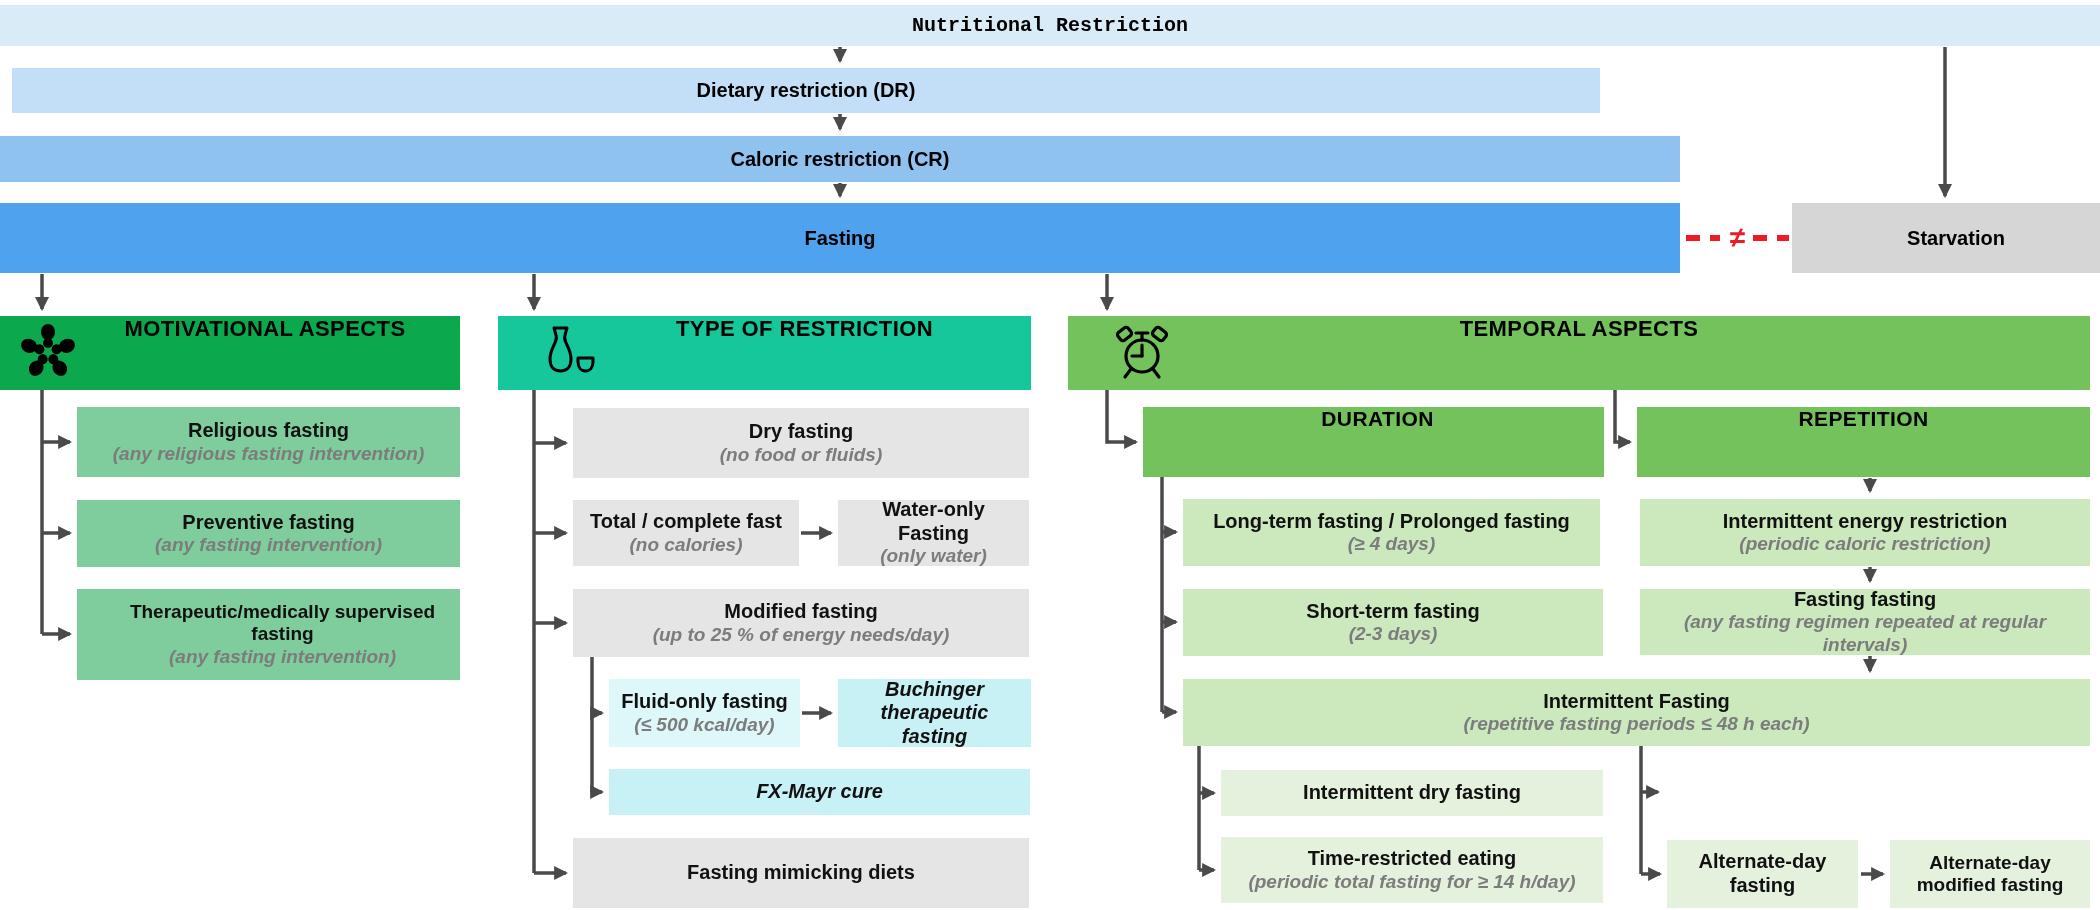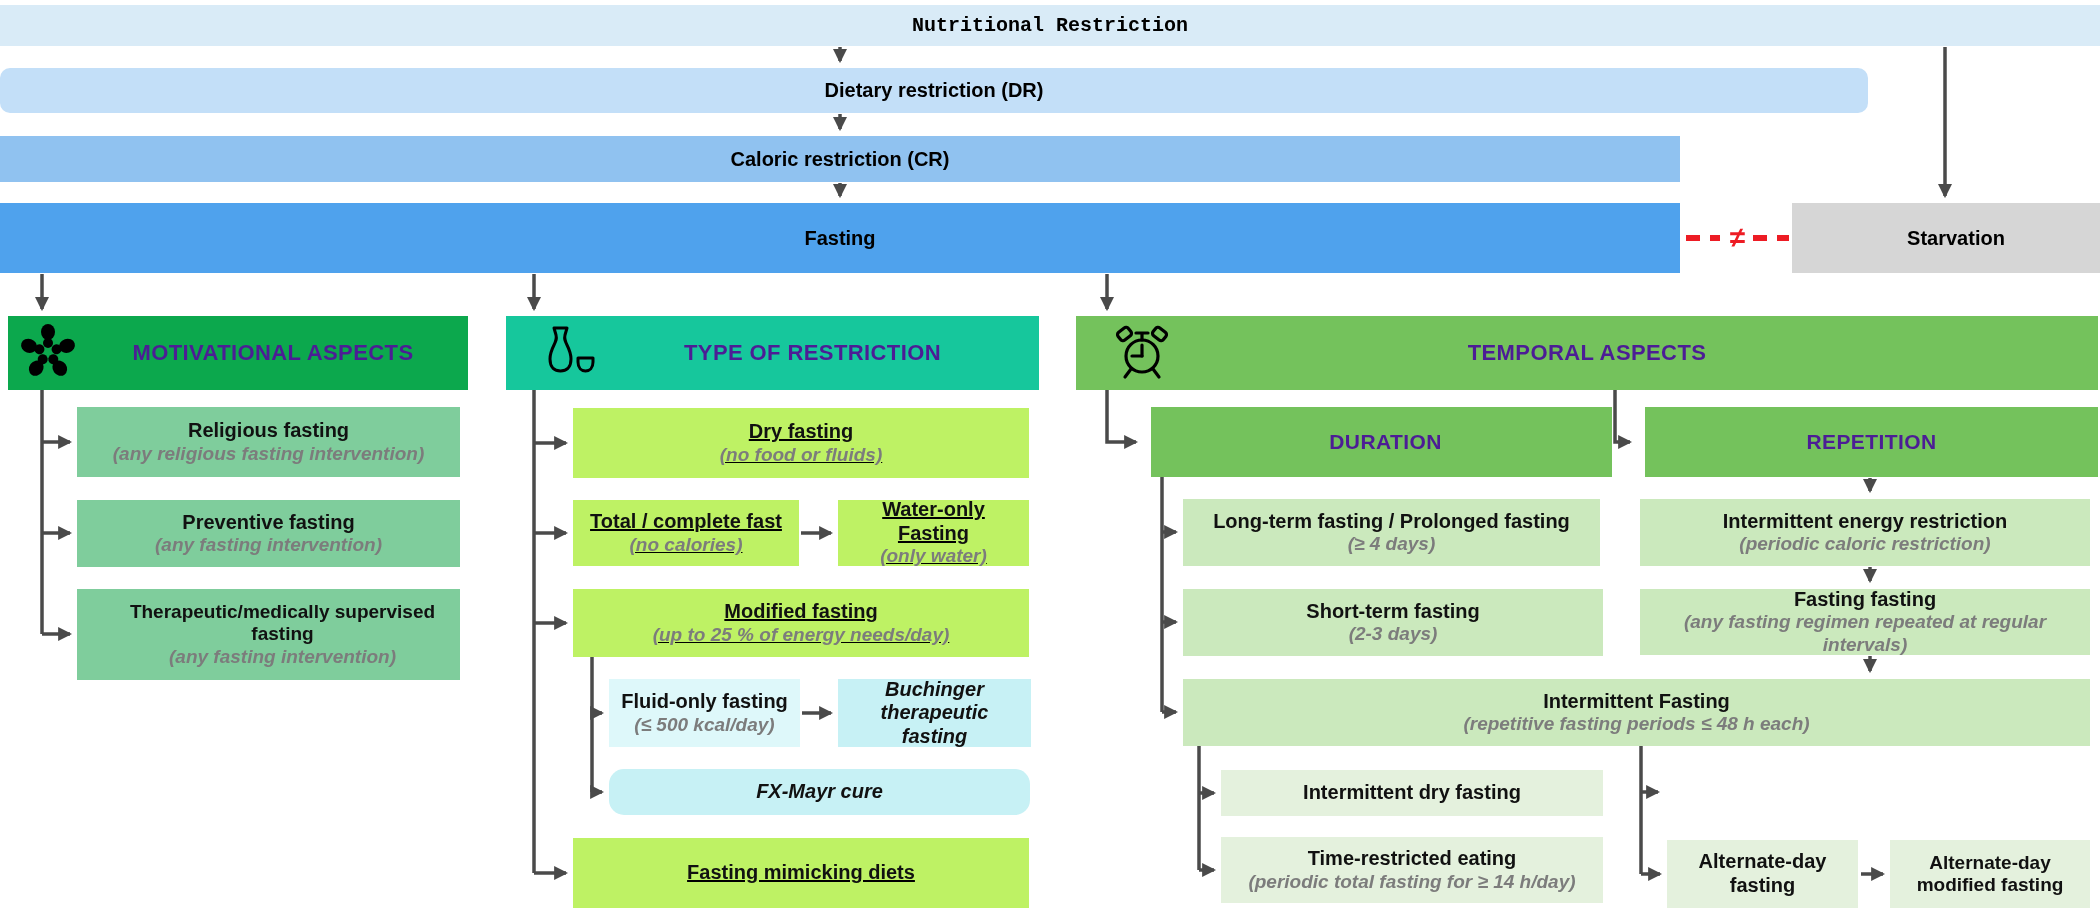--- a/index.html
+++ b/index.html
@@ -4,29 +4,29 @@
 <style>
   html,body{margin:0;padding:0;background:#fff;}
   .stage{position:relative;width:2100px;height:910px;background:#fff;overflow:hidden;
          font-family:"Liberation Sans","DejaVu Sans",sans-serif;color:#000;}
   .box{position:absolute;display:flex;flex-direction:column;justify-content:center;align-items:center;
        text-align:center;box-sizing:border-box;padding:2px 12px;}
   .t{font-size:20px;font-weight:700;line-height:1.18;color:#111;}
   .t.small{font-size:19px;}
   .t.ital{font-style:italic;}
   .s{font-size:19px;font-weight:700;font-style:italic;line-height:1.18;color:#7c7c7c;}
-  .hdr{position:absolute;display:flex;justify-content:center;align-items:center;text-align:center;
-       box-sizing:border-box;font-weight:700;font-size:22px;letter-spacing:.4px;color:#4c1d95;margin-left:8px;}
+  .hdr{position:absolute;display:flex;justify-content:center;text-align:center;
+       box-sizing:border-box;font-weight:700;font-size:22px;letter-spacing:.4px;color:#000000;}
   .hdr2{font-size:21px;}
   .barlabel{font-size:20px;font-weight:700;}
   
   .c-bar1{background:#D9EBF7;} .c-bar2{background:#C3DFF8;} .c-bar3{background:#90C2F0;}
   .c-bar4{background:#4FA2ED;} .c-starv{background:#D6D6D6;}
   .c-mot-h{background:#0CA84D;} .c-mot{background:#7FCD9C;}
-  .c-typ-h{background:#16C79C;} .c-typ{background:#bef264;text-decoration:underline;}
+  .c-typ-h{background:#16C79C;} .c-typ{background:#e5e5e5;}
   .c-typ-pale{background:#DEF8FA;} .c-typ-cyan{background:#C7F1F5;}
   .c-tmp-h{background:#74C25C;} .c-tmp{background:#CBE9BD;} .c-tmp2{background:#E4F1DD;}
   .overlay{position:absolute;left:0;top:0;}
   .icon{position:absolute;}
   .neq{position:absolute;font-size:28px;font-weight:700;font-style:italic;color:#ED1C24;
        transform:translate(-50%,-50%);background:#fff;padding:0 4px;line-height:1;}
 </style>
 </head>
 <body>
 
@@ -86,21 +86,21 @@
 
     <g stroke="#ED1C24" stroke-width="6">
       <line x1="1686" y1="238" x2="1720" y2="238" stroke-dasharray="14 10"></line>
       <line x1="1753" y1="238" x2="1789" y2="238" stroke-dasharray="14 10"></line>
     </g>
   </svg>
 
   <div class="box c-bar1" style="left:0;top:5px;width:2100px;height:41px;font-family:Liberation Mono, monospace;">
     <div class="barlabel">Nutritional Restriction</div>
   </div>
-  <div class="box c-bar2" style="left:0;top:68px;width:1868px;height:45px;border-radius:10px;">
+  <div class="box c-bar2" style="left:12px;top:68px;width:1588px;height:45px;">
     <div class="barlabel">Dietary restriction (DR)</div>
   </div>
   <div class="box c-bar3" style="left:0;top:136px;width:1680px;height:46px;">
     <div class="barlabel">Caloric restriction (CR)</div>
   </div>
   <div class="box c-bar4" style="left:0;top:203px;width:1680px;height:70px;">
     <div class="barlabel">Fasting</div>
   </div>
   <div class="box c-starv" style="left:1792px;top:203px;width:328px;height:70px;text-align:right;">
     <div class="barlabel">Starvation</div>
@@ -172,21 +172,21 @@
     <div class="t">Modified fasting</div>
     <div class="s">(up to 25 % of energy needs/day)</div>
   </div>
   <div class="box c-typ-pale" style="left:609px;top:679px;width:191px;height:68px;">
     <div class="t">Fluid-only fasting</div>
     <div class="s">(≤ 500 kcal/day)</div>
   </div>
   <div class="box c-typ-cyan" style="left:838px;top:679px;width:193px;height:68px;">
     <div class="t ital">Buchinger therapeutic fasting</div>
   </div>
-  <div class="box c-typ-cyan" style="left:609px;top:769px;width:421px;height:46px;border-radius:15px;">
+  <div class="box c-typ-cyan" style="left:609px;top:769px;width:421px;height:46px;">
     <div class="t ital">FX-Mayr cure</div>
   </div>
   <div class="box c-typ" style="left:573px;top:838px;width:456px;height:70px;">
     <div class="t">Fasting mimicking diets</div>
   </div>
 
   <div class="hdr c-tmp-h" style="left:1068px;top:316px;width:1022px;height:74px;">
     <span>TEMPORAL ASPECTS</span>
   </div>
   <svg class="icon" style="left:1110px;top:320px;" width="64" height="64" viewBox="0 0 64 64">

